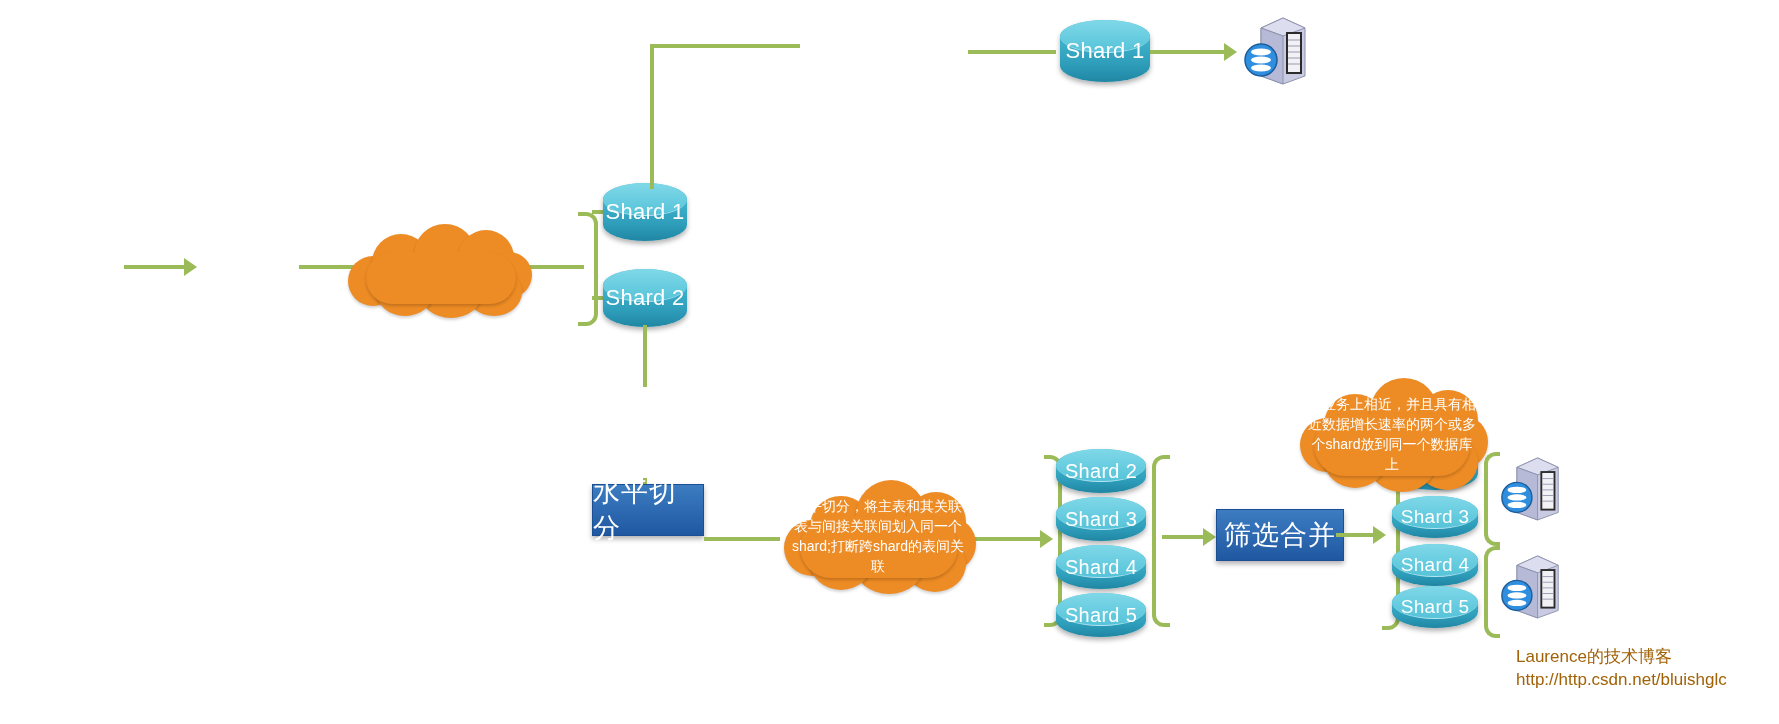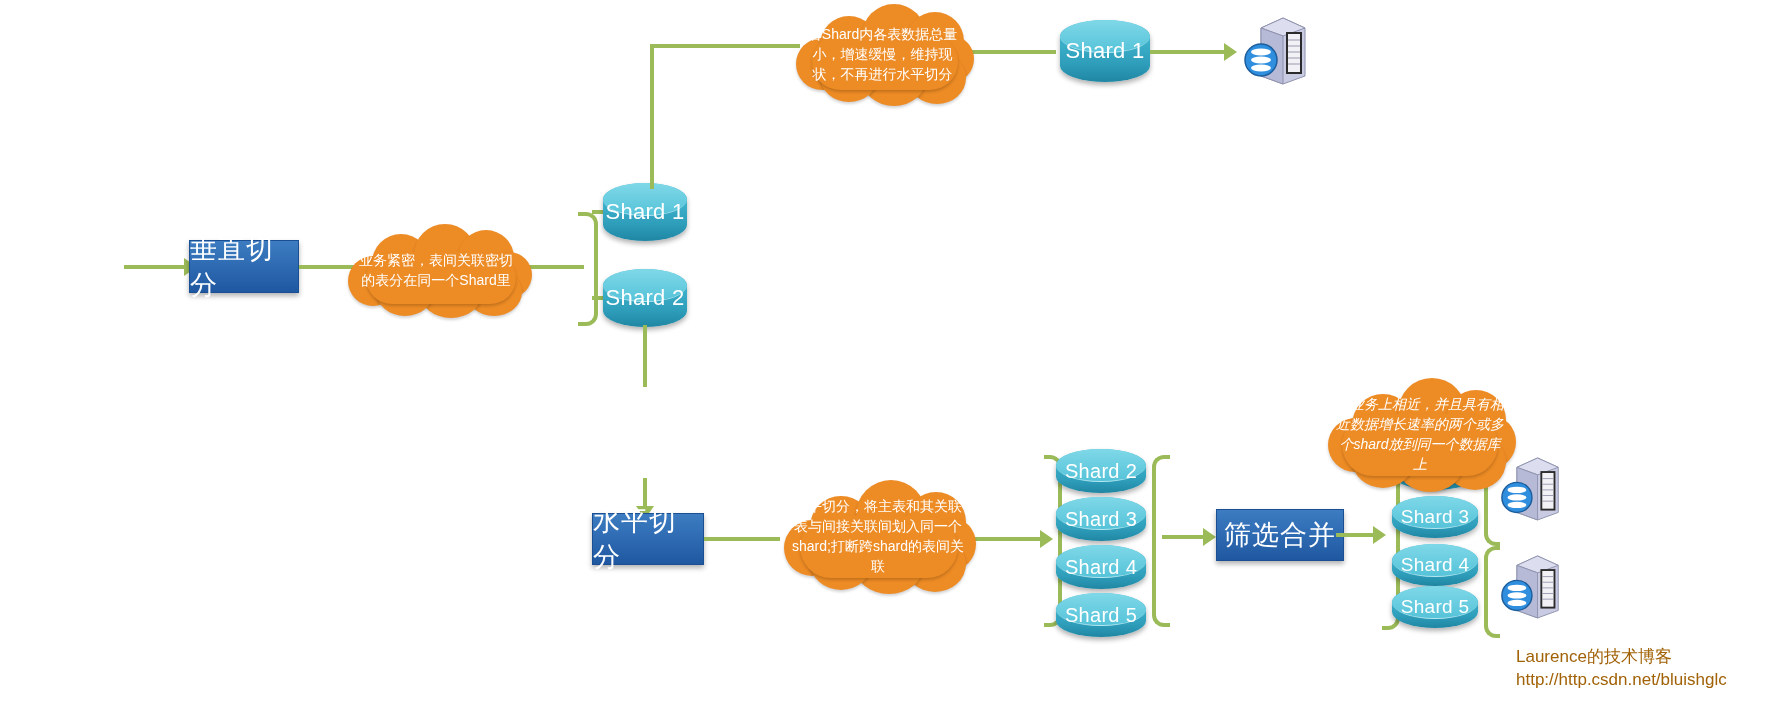--- a/index.html
+++ b/index.html
@@ -101,67 +101,51 @@
 </style>
 </head>
 <body>
 
 <div id="stage">
 
 
   <div class="ln h" style="left:124px;top:265px;width:62px;"></div>
   <div class="arrowhead" style="left:184px;top:258px;"></div>
 
-  <div class="pbox" style="left:189px;top:240px;width:110px;height:53px;">
-    <span>垂直切分</span>
-  </div>
 
   <div class="ln h" style="left:299px;top:265px;width:56px;"></div>
 
   <div class="cloud" style="left:340px;top:222px;width:192px;height:96px;">
     <div class="puff" style="left:8px;top:34px;width:50px;height:50px;"></div>
     <div class="puff" style="left:32px;top:12px;width:58px;height:58px;"></div>
     <div class="puff" style="left:74px;top:2px;width:62px;height:62px;"></div>
     <div class="puff" style="left:118px;top:8px;width:56px;height:56px;"></div>
     <div class="puff" style="left:146px;top:30px;width:46px;height:46px;"></div>
     <div class="puff" style="left:126px;top:46px;width:56px;height:48px;"></div>
     <div class="puff" style="left:80px;top:46px;width:62px;height:50px;"></div>
     <div class="puff" style="left:36px;top:44px;width:58px;height:50px;"></div>
     <div class="puff" style="left:26px;top:30px;width:150px;height:52px;border-radius:26px;"></div>
-    <span class="cloudtxt">业务紧密，表间关联密切的表分在同一个Shard里</span>
   </div>
 
   <div class="ln h" style="left:528px;top:265px;width:56px;"></div>
 
   <div class="brk right" style="left:578px;top:212px;width:16px;height:106px;"></div>
   <div class="ln h" style="left:592px;top:210px;width:22px;"></div>
   <div class="ln h" style="left:592px;top:296px;width:22px;"></div>
 
   <div class="cyl sh" style="left:603px;top:183px;width:84px;height:58px;">
     <span class="lbl">Shard 1</span>
   </div>
   <div class="cyl sh" style="left:603px;top:269px;width:84px;height:58px;">
     <span class="lbl">Shard 2</span>
   </div>
 
   <div class="ln v" style="left:650px;top:44px;height:145px;"></div>
   <div class="ln h" style="left:650px;top:44px;width:150px;"></div>
 
-  <div class="cloud" style="left:790px;top:2px;width:185px;height:104px;">
-    <div class="puff" style="left:6px;top:36px;width:52px;height:52px;"></div>
-    <div class="puff" style="left:30px;top:14px;width:58px;height:58px;"></div>
-    <div class="puff" style="left:72px;top:2px;width:64px;height:64px;"></div>
-    <div class="puff" style="left:116px;top:10px;width:58px;height:58px;"></div>
-    <div class="puff" style="left:140px;top:34px;width:44px;height:46px;"></div>
-    <div class="puff" style="left:118px;top:50px;width:58px;height:52px;"></div>
-    <div class="puff" style="left:72px;top:50px;width:64px;height:54px;"></div>
-    <div class="puff" style="left:30px;top:48px;width:58px;height:52px;"></div>
-    <div class="puff" style="left:22px;top:32px;width:146px;height:56px;border-radius:28px;"></div>
-    <span class="cloudtxt">若Shard内各表数据总量小，增速缓慢，维持现状，不再进行水平切分</span>
-  </div>
 
   <div class="ln h" style="left:968px;top:50px;width:88px;"></div>
 
   <div class="cyl sh" style="left:1060px;top:20px;width:90px;height:62px;">
     <span class="lbl">Shard 1</span>
   </div>
 
   <div class="ln h" style="left:1150px;top:50px;width:78px;"></div>
   <div class="arrowhead" style="left:1224px;top:43px;"></div>
 
@@ -187,21 +171,21 @@
       </g>
     </svg>
   </div>
 
   <div class="ln v" style="left:643px;top:325px;height:62px;"></div>
 
 
   <div class="ln v" style="left:643px;top:478px;height:36px;"></div>
   <div class="arrowhead down" style="left:636px;top:506px;"></div>
 
-  <div class="pbox" style="left:592px;top:513px;width:112px;height:52px;">
+  <div class="pbox" style="left:592px;top:484px;width:112px;height:52px;">
     <span>水平切分</span>
   </div>
 
   <div class="ln h" style="left:704px;top:537px;width:76px;"></div>
 
   <div class="cloud" style="left:778px;top:478px;width:200px;height:116px;">
     <div class="puff" style="left:6px;top:42px;width:56px;height:56px;"></div>
     <div class="puff" style="left:32px;top:18px;width:62px;height:62px;"></div>
     <div class="puff" style="left:78px;top:2px;width:70px;height:70px;"></div>
     <div class="puff" style="left:128px;top:14px;width:60px;height:60px;"></div>
@@ -228,21 +212,21 @@
     <span class="lbl">Shard 4</span>
   </div>
   <div class="cyl sh" style="left:1056px;top:593px;width:90px;height:44px;font-size:20px;">
     <span class="lbl">Shard 5</span>
   </div>
 
   <div class="brk left" style="left:1152px;top:455px;width:14px;height:164px;"></div>
   <div class="ln h" style="left:1162px;top:535px;width:50px;"></div>
   <div class="arrowhead" style="left:1203px;top:528px;"></div>
 
-  <div class="cloud" style="left:1322px;top:376px;width:196px;height:116px;font-style:italic;">
+  <div class="cloud" style="left:1294px;top:376px;width:196px;height:116px;">
     <div class="puff" style="left:6px;top:42px;width:54px;height:54px;"></div>
     <div class="puff" style="left:30px;top:18px;width:62px;height:62px;"></div>
     <div class="puff" style="left:76px;top:2px;width:68px;height:68px;"></div>
     <div class="puff" style="left:124px;top:14px;width:60px;height:60px;"></div>
     <div class="puff" style="left:146px;top:40px;width:48px;height:52px;"></div>
     <div class="puff" style="left:122px;top:58px;width:62px;height:56px;"></div>
     <div class="puff" style="left:74px;top:58px;width:68px;height:58px;"></div>
     <div class="puff" style="left:30px;top:56px;width:62px;height:56px;"></div>
     <div class="puff" style="left:20px;top:38px;width:156px;height:62px;border-radius:31px;"></div>
     <span class="cloudtxt">将业务上相近，并且具有相近数据增长速率的两个或多个shard放到同一个数据库上</span>

